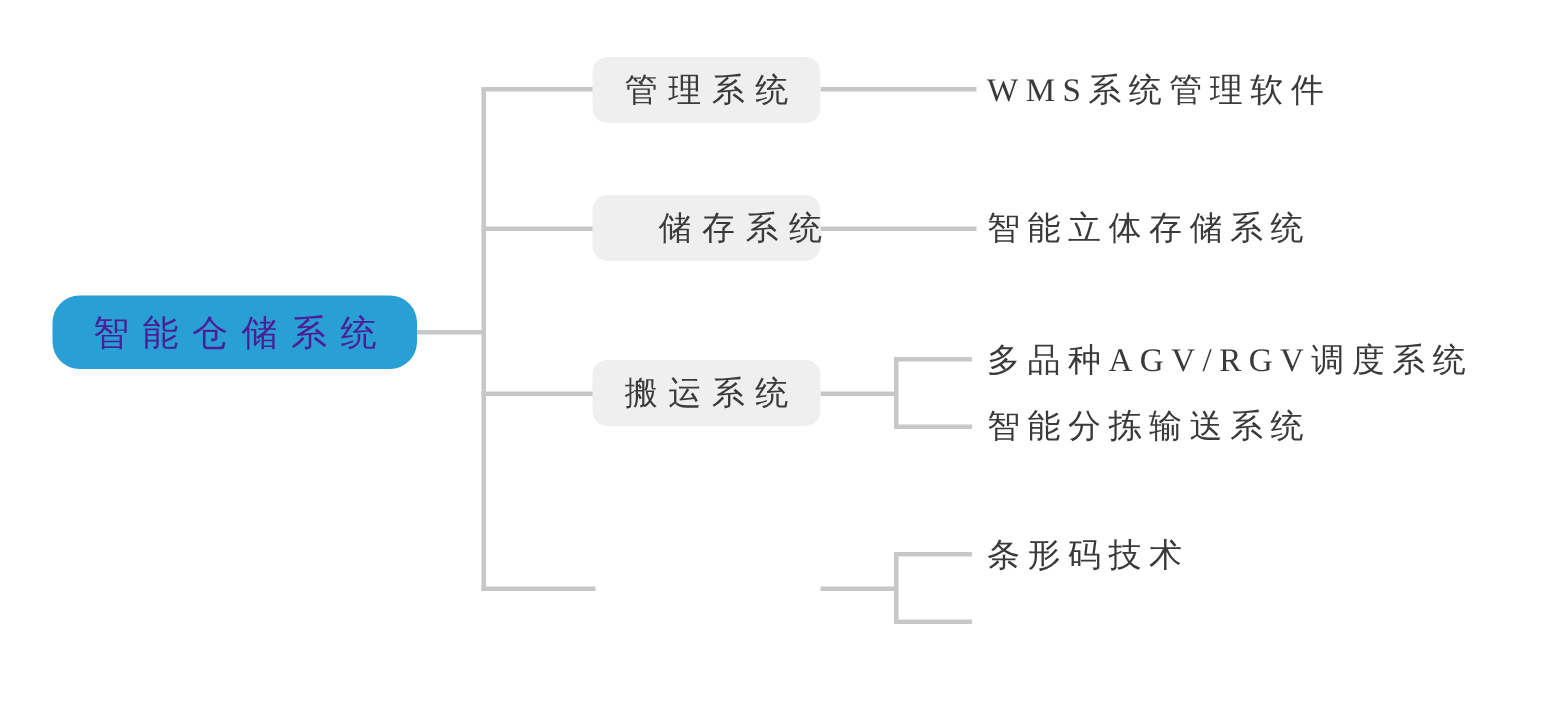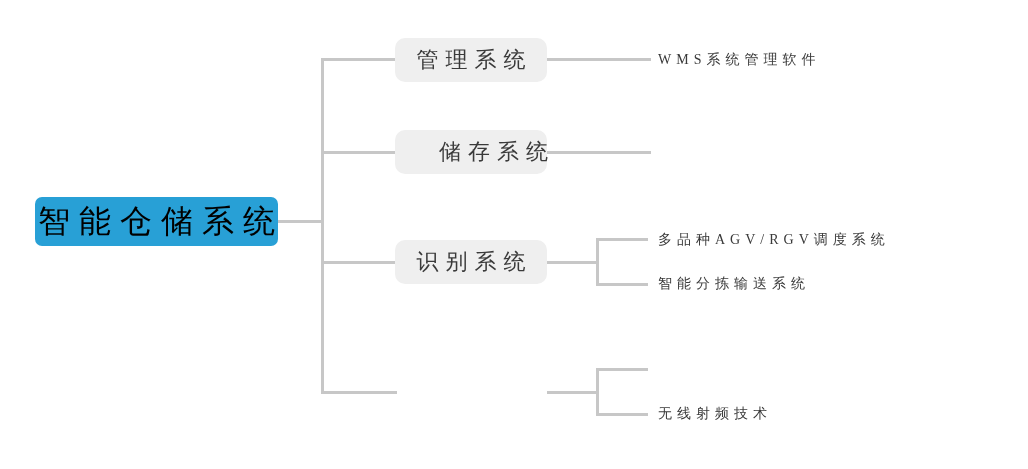--- a/index.html
+++ b/index.html
@@ -26,23 +26,23 @@
     justify-content: center;
     box-sizing: border-box;
     white-space: nowrap;
   }
   .root-node {
     left: 35px;
     top: 197px;
     width: 243px;
     height: 49px;
     background: #28a0d6;
-    border-radius: 7px;
-    color: #000000;
-    font-size: 32px;
+    border-radius: 18px;
+    color: #4c1d95;
+    font-size: 24px;
     letter-spacing: 9px;
     text-indent: 9px;
   }
   .mid-node {
     left: 395px;
     width: 152px;
     height: 44px;
     background: #efefef;
     border-radius: 10px;
     color: #3a3a3a;
@@ -52,21 +52,21 @@
   }
   .mid-node.row1 { top: 38px; text-align: right; }
   .mid-node.row2 { top: 130px; padding-left: 45px; }
   .mid-node.row3 { top: 240px; }
   .mid-node.row4 { top: 370px; }
   .leaf {
     position: absolute;
     left: 658px;
     transform: translateY(-50%);
     color: #3a3a3a;
-    font-size: 14px;
+    font-size: 22px;
     letter-spacing: 5px;
     white-space: nowrap;
   }
   .leaf.l1 { top: 60px; }
   .leaf.l2 { top: 152px; }
   .leaf.l3a { top: 240px; }
   .leaf.l3b { top: 284px; }
   .leaf.l4a { top: 370px; }
   .leaf.l4b { top: 414px; }
 
@@ -114,21 +114,22 @@
     <span>智能仓储系统</span>
   </div>
 
   <div class="node mid-node row1">
     <span>管理系统</span>
   </div>
   <div class="node mid-node row2">
     <span>储存系统</span>
   </div>
   <div class="node mid-node row3">
-    <span>识别系统</span>
+    <span>搬运系统</span>
   </div>
 
   <div class="leaf l1">WMS系统管理软件</div>
+  <div class="leaf l2">智能立体存储系统</div>
   <div class="leaf l3b">智能分拣输送系统</div>
   <div class="leaf l3a">多品种AGV/RGV调度系统</div>
-  <div class="leaf l4b">无线射频技术</div>
+  <div class="leaf l4a">条形码技术</div>
 
 </div>
 
 </body></html>

